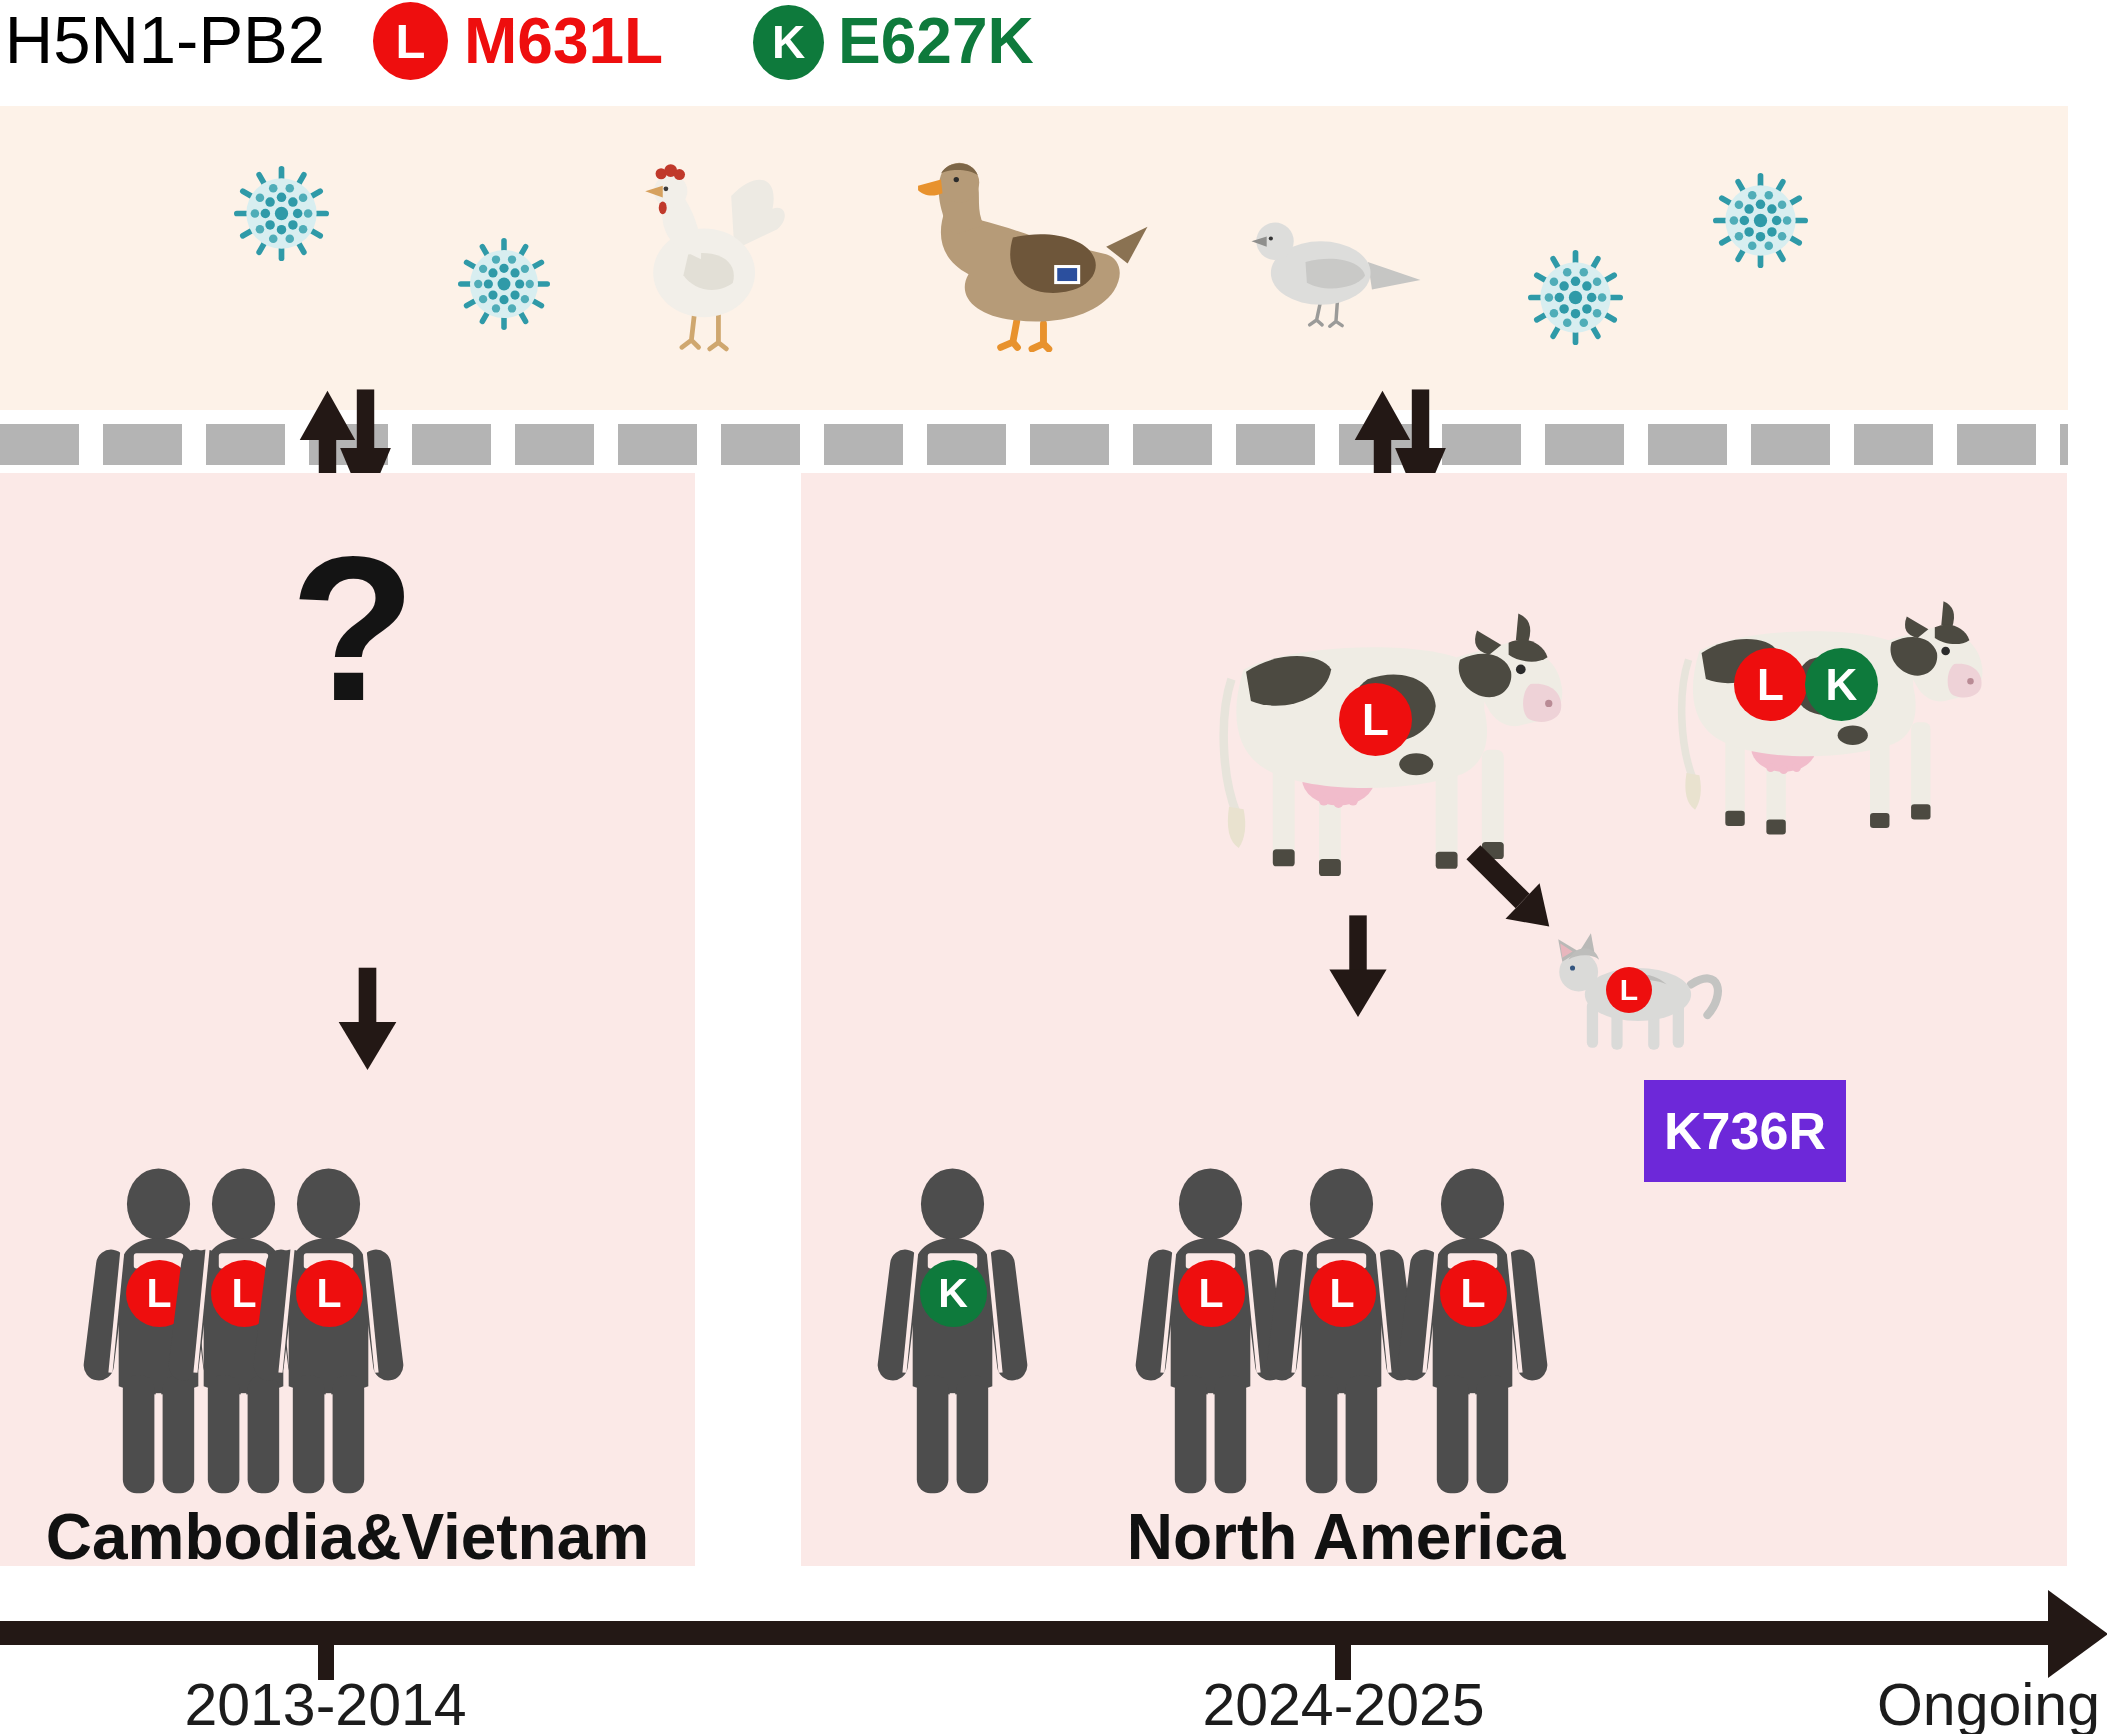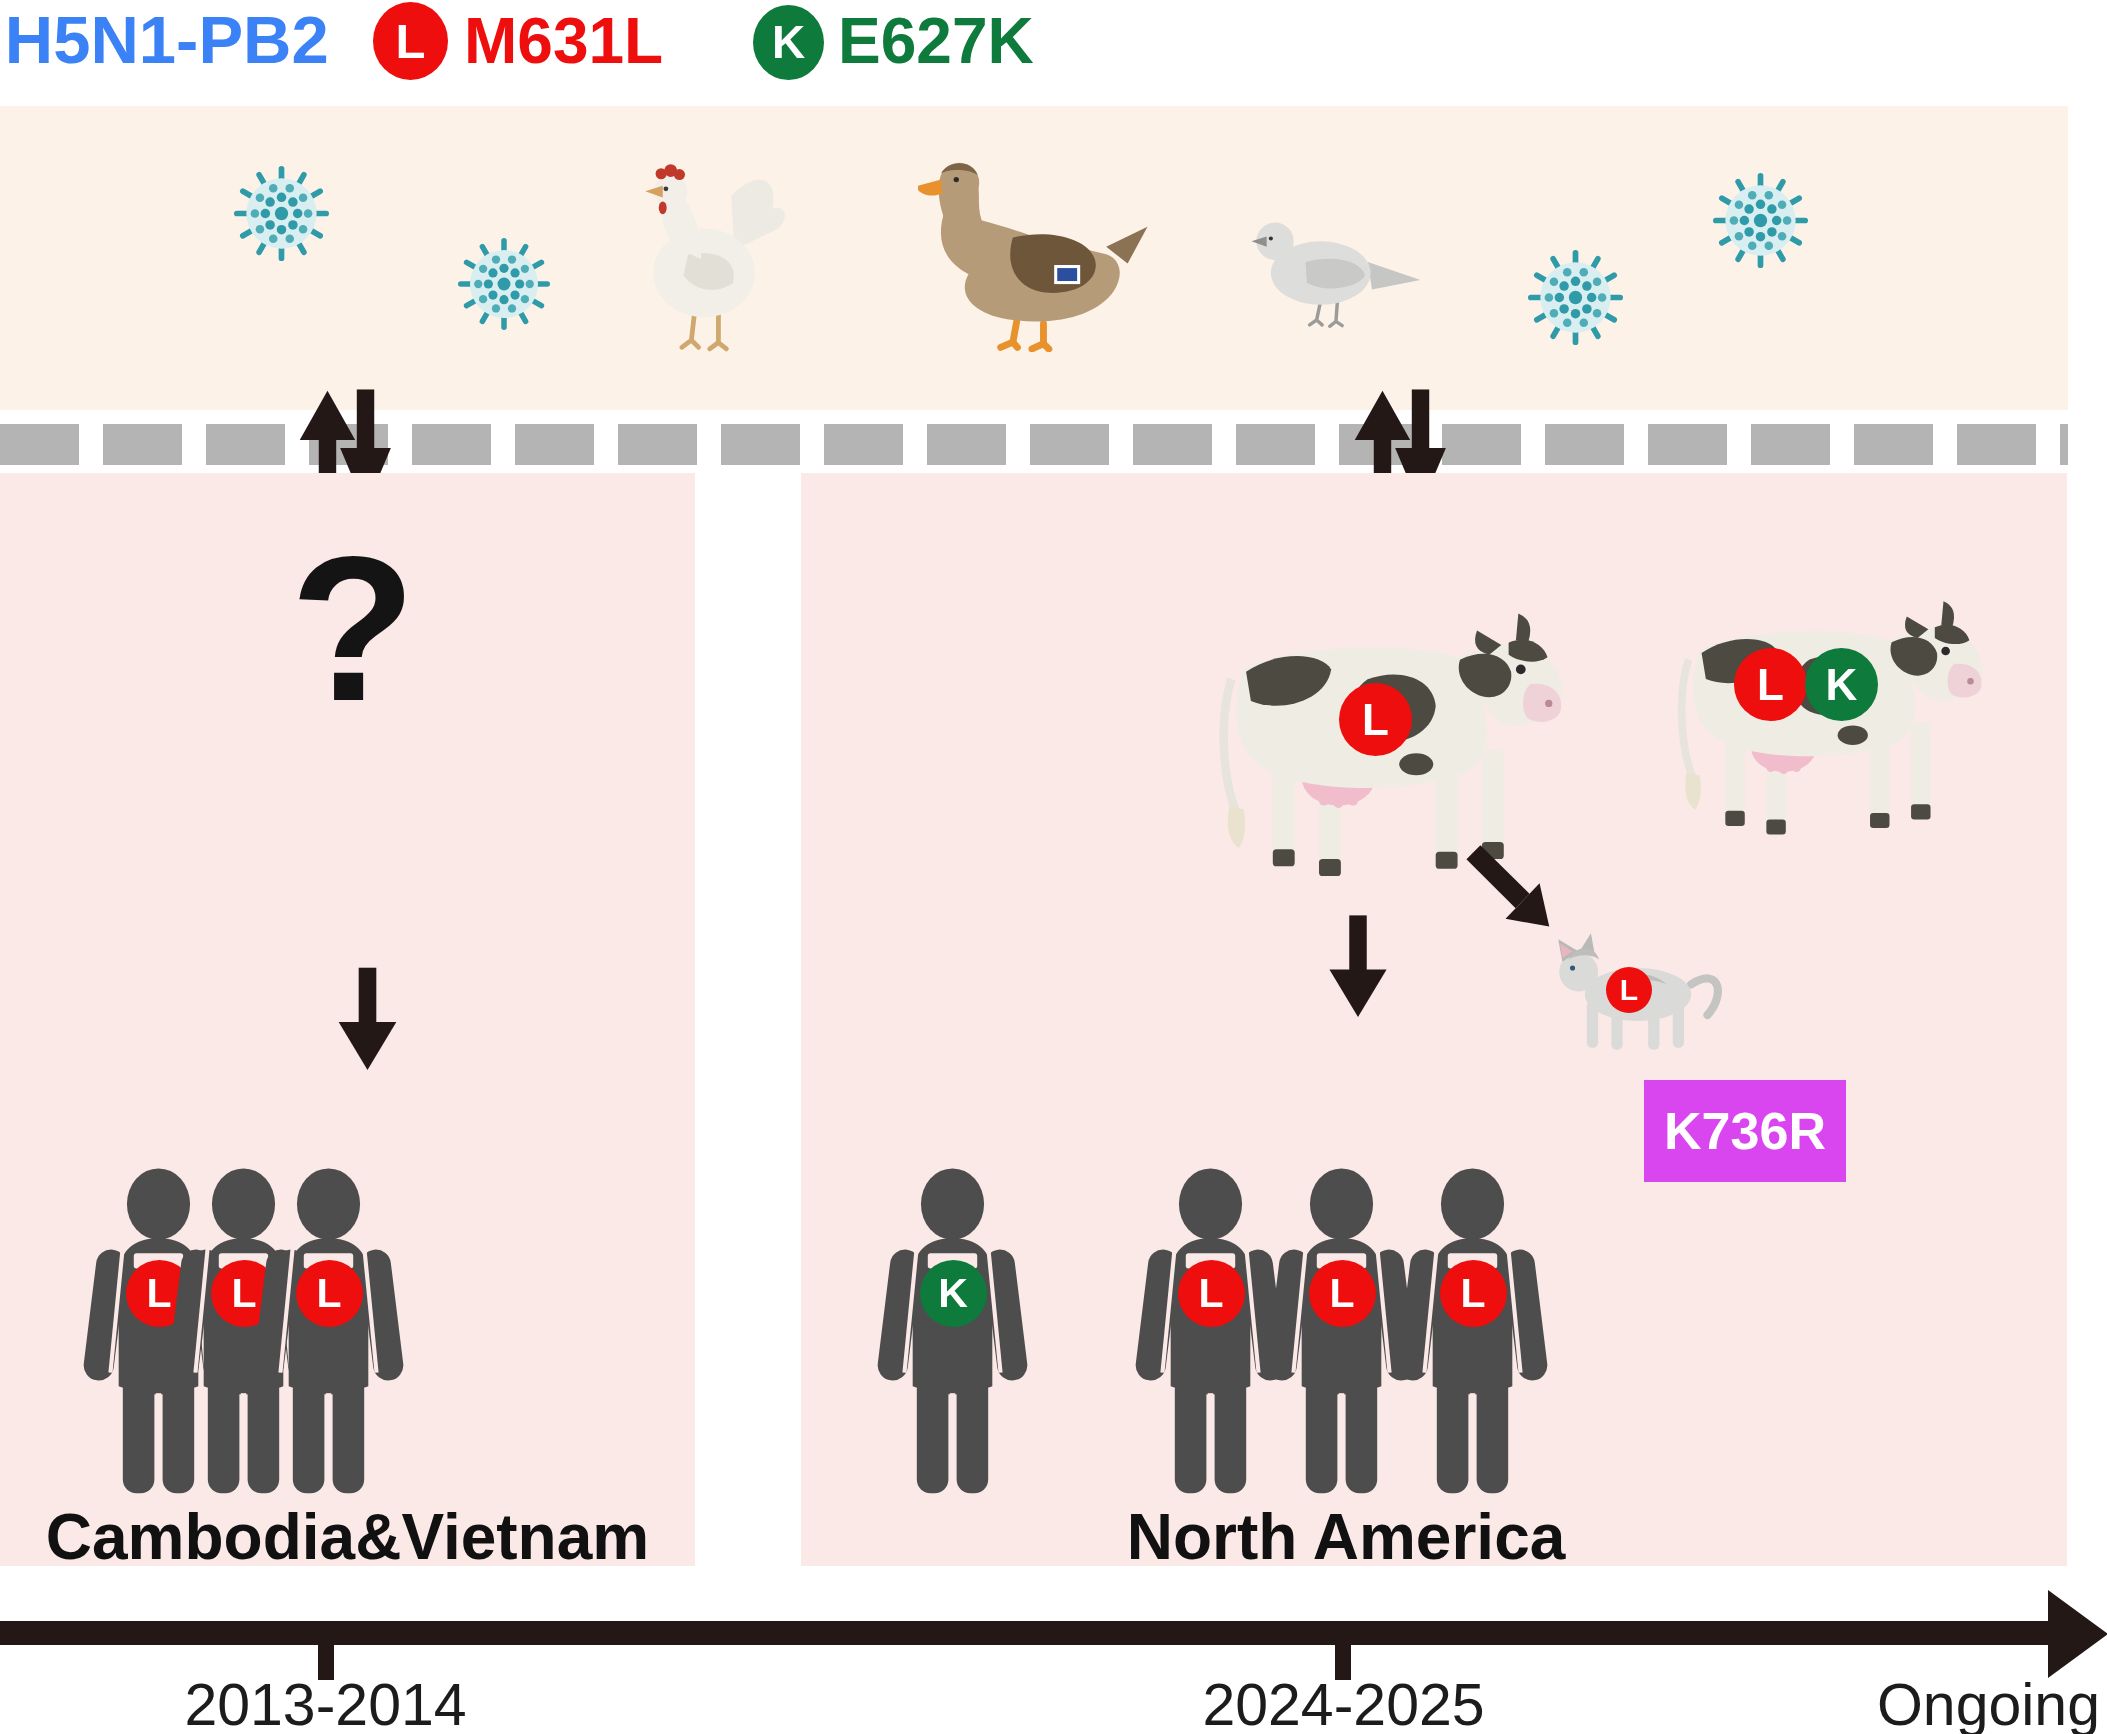--- a/index.html
+++ b/index.html
@@ -1,21 +1,21 @@
 <!DOCTYPE html>
 <html style="font-size:12.7px"><head>
 <meta charset="utf-8">
 <style>
   html,body{margin:0;padding:0;background:#ffffff;}
   .canvas{position:relative;width:2108px;height:1735px;background:#ffffff;overflow:hidden;
           font-family:"Liberation Sans", sans-serif;}
   .abs{position:absolute;}
 
   
-  .fig-title{left:4.8px;top:1.6px;font-size:67px;font-weight:bold;color:#3b82f6;line-height:76px;}
+  .fig-title{left:4.8px;top:1.6px;font-size:67px;font-weight:normal;color:#000000;line-height:76px;}
   .legend-circle{border-radius:50%;display:flex;align-items:center;justify-content:center;
                  color:#fff;font-weight:bold;}
   .legend-circle.red{background:#ee0e0e;}
   .legend-circle.green{background:#0e7a3c;}
   .legend-label{font-size:64px;font-weight:bold;line-height:76px;}
   .legend-label.red{color:#ee0e0e;}
   .legend-label.green{color:#0e7a3c;}
 
   
   .top-band{left:0;top:106px;width:2068px;height:304px;background:#fdf2e8;}
@@ -38,21 +38,21 @@
   .person-wrap{position:absolute;width:151px;height:369px;}
   .person-wrap svg{width:100%;height:100%;fill:#4d4d4d;}
   .person-wrap .badge{left:50%;margin-left:-33px;top:113px;}
 
   .qmark{left:254px;top:512px;width:198px;height:238px;text-align:center;
          font-size:206px;font-weight:bold;color:#141414;line-height:234px;}
 
   .mut-box{left:911px;top:529px;width:267px;height:359px;background:#f5831f;border-radius:2.4px;
            display:flex;flex-direction:column;justify-content:center;align-items:center;}
   .mut-box div{font-size:52px;font-weight:bold;color:#ffffff;line-height:68px;text-align:center;}
-  .mut-box-small{left:1644px;top:1080px;width:202px;height:102px;background:#d946ef;
+  .mut-box-small{left:1644px;top:1080px;width:202px;height:102px;background:#6d28d9;
            display:flex;align-items:center;justify-content:center;
            font-size:52px;font-weight:bold;color:#ffffff;}
 
   .region-label{font-weight:bold;font-size:64px;color:#111111;text-align:center;line-height:65px;}
 
   
   .tl-line{left:0;top:1621px;width:2058px;height:24px;background:#231815;}
   .tl-head{left:2048px;top:1590px;width:0;height:0;border-left:60px solid #231815;
            border-top:44px solid transparent;border-bottom:44px solid transparent;}
   .tick{width:16px;height:35px;background:#231815;}

